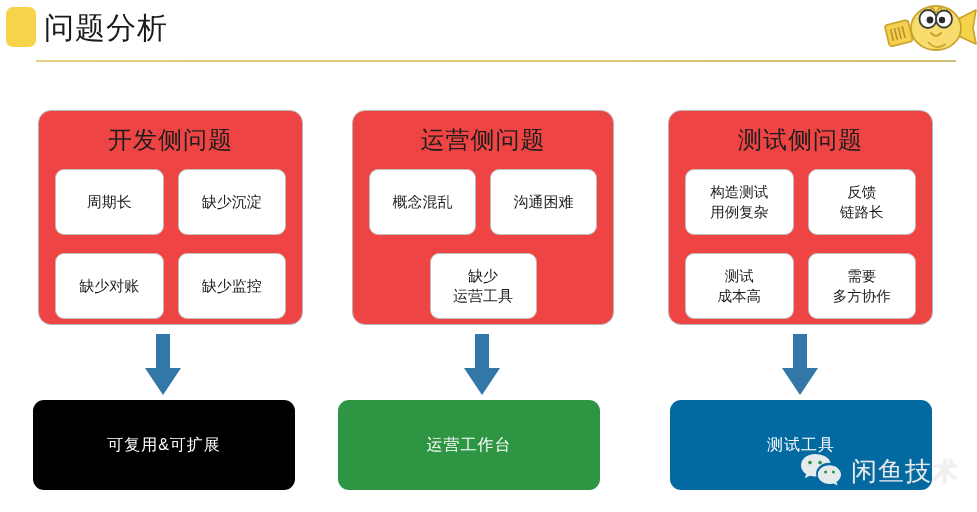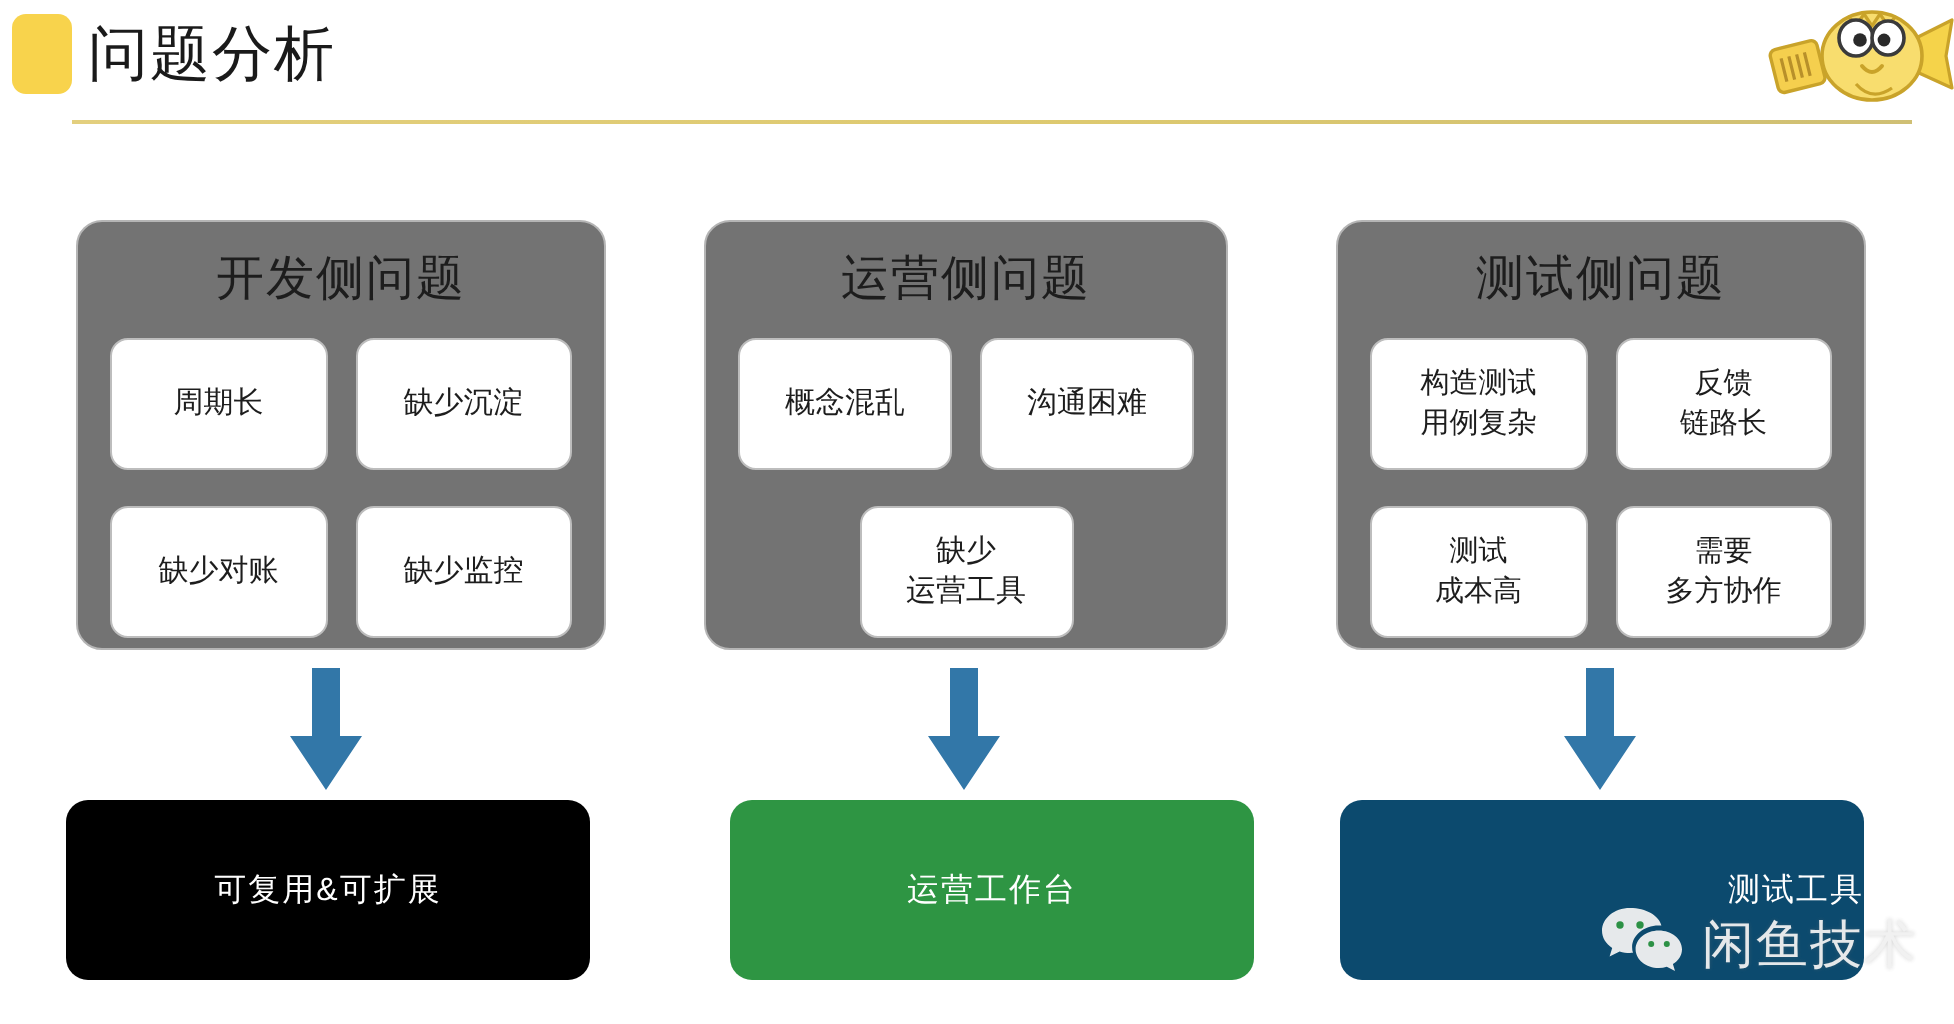--- a/index.html
+++ b/index.html
@@ -34,21 +34,21 @@
     background: linear-gradient(to right,#e3cf7e 0%, #ddc96f 55%, #cfbf74 100%);
   }
 
   
   #mascot { position: absolute; left: 884px; top: 0px; width: 96px; height: 56px; }
 
   
   .card {
     position: absolute;
     top: 110px; height: 215px;
-    background: #737373;
+    background: #ef4444;
     border: 1.4px solid #b5b5b5;
     border-radius: 13px;
   }
   #card-0 { left: 38px;  width: 265px; }
   #card-1 { left: 352px; width: 262px; }
   #card-2 { left: 668px; width: 265px; }
 
   .card-title {
     position: absolute; left: 0; top: 12px; width: 100%;
     text-align: center;
@@ -87,21 +87,21 @@
 
   
   .result {
     position: absolute;
     top: 400px; height: 90px;
     border-radius: 11px;
     display: flex; align-items: center; justify-content: center;
     color: #ffffff; font-size: 16px; letter-spacing: 1px;
   }
   #result-0 { left: 33px;  width: 262px; }
-  #result-1 { left: 365px; width: 262px; align-items: center; }
+  #result-1 { left: 338px; width: 262px; align-items: center; }
   #result-2 { left: 670px; width: 262px; }
 
   
   #watermark {
     position: absolute; left: 800px; top: 452px;
     display: flex; align-items: center; gap: 9px;
     opacity: 0.95;
   }
   #watermark-text {
     font-size: 26px; line-height: 30px;
@@ -195,21 +195,21 @@
       <path d="M16 0 h14 v34 h11 L23 61 L5 34 h11 Z" fill="#3277a8"></path>
     </svg>
   </div>
 
   <div class="result" id="result-0" style="background: #000000;">
     <span>可复用&amp;可扩展</span>
   </div>
   <div class="result" id="result-1" style="background: rgb(46, 149, 67);">
     <span>运营工作台</span>
   </div>
-  <div class="result" id="result-2" style="background: #0c4a6e; justify-content: flex-end;">
+  <div class="result" id="result-2" style="background: #0369a1;">
     <span>测试工具</span>
   </div>
 
   <div id="watermark">
     <span>
       <svg width="42" height="34" viewBox="0 0 42 34">
         <path d="M15 2 C7 2 1 7.2 1 13.4 c0 3.5 2 6.6 5.1 8.6 l-1.3 4.3 l5-2.6 c1.7 .5 3.5 .8 5.2 .8 c.5 0 1 0 1.5 -.07 c-.3 -.9 -.45 -1.85 -.45 -2.83 c0 -6 5.9 -10.9 13.2 -10.9 c.5 0 1 .03 1.45 .08 C29.6 5.9 23 2 15 2 Z" fill="#f2f2f2"></path>
         <circle cx="10" cy="10.5" r="1.85" fill="#2e9543"></circle>
         <circle cx="20" cy="10.5" r="1.85" fill="#2e9543"></circle>
         <path d="M41 22.6 c0 -5.2 -5.2 -9.4 -11.6 -9.4 c-6.4 0 -11.6 4.2 -11.6 9.4 c0 5.2 5.2 9.4 11.6 9.4 c1.4 0 2.75 -.2 4 -.6 l4.1 2.1 l-1.05 -3.5 c2.8 -1.7 4.55 -4.3 4.55 -7.4 Z" fill="#f2f2f2"></path>

